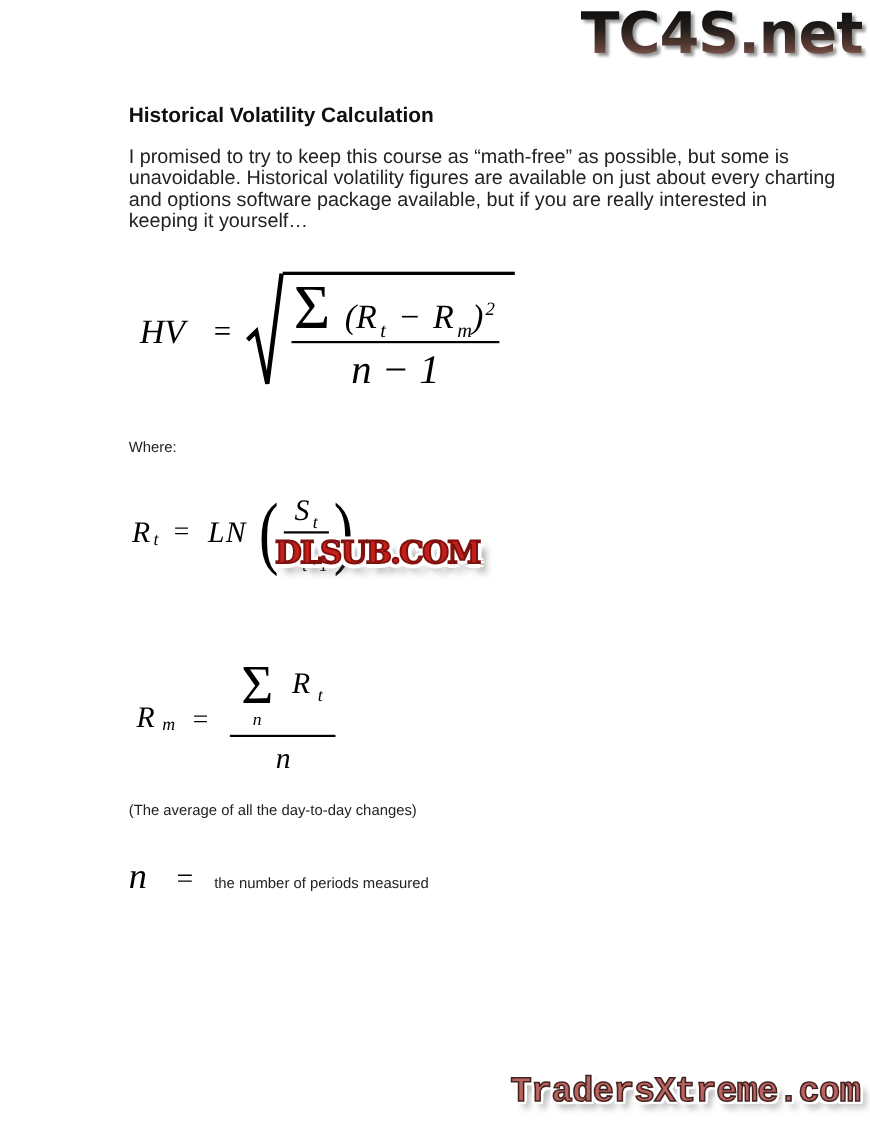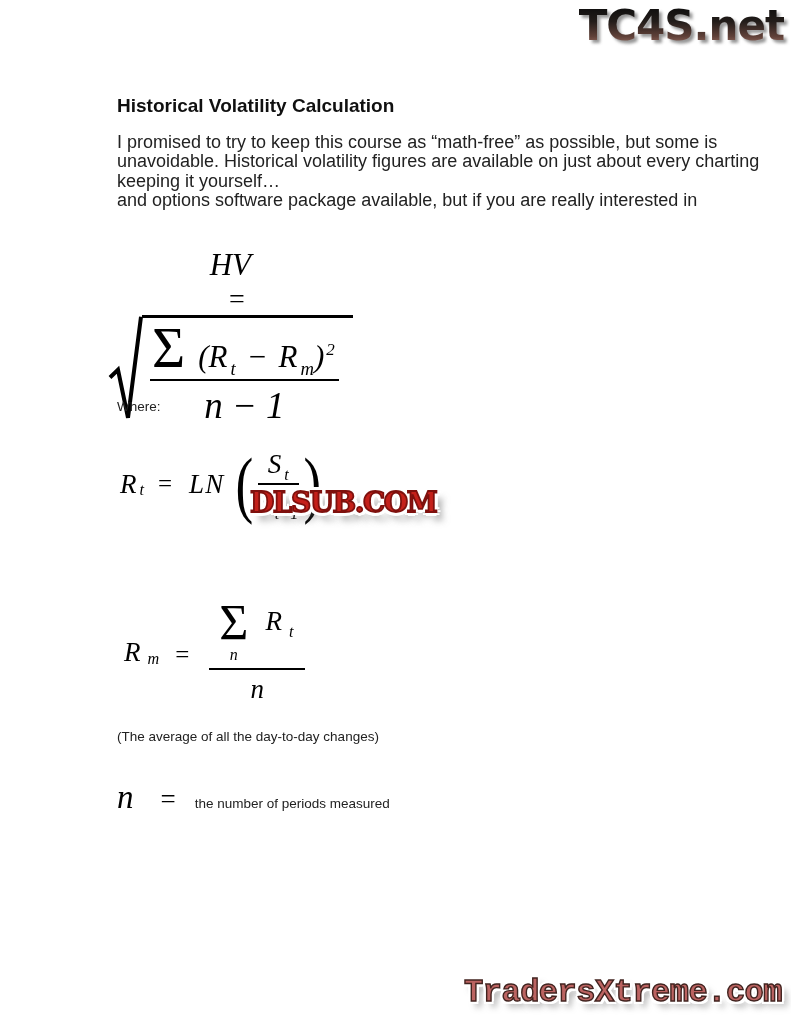--- a/index.html
+++ b/index.html
@@ -25,21 +25,21 @@
   }
   .feq { font-style:normal; }
   .fsub { font-size:60%; position:relative; top:0.42em; margin-left:3px; }
   .fsup { font-size:55%; position:relative; top:-0.72em; margin-left:2px; }
   .frac { display:inline-flex; flex-direction:column; align-items:stretch; text-align:center; }
   .fnum { display:flex; align-items:baseline; justify-content:center; border-bottom:2px solid #000; }
   .fden { }
   .sigma { font-style:normal; }
 
   
-  .f-hv { left:108px; top:247px; font-size:31px;flex-direction:column; }
+  .f-hv { left:127px; top:247px; font-size:31px; }
   .f-hv .feq { margin:0 13px 0 26px; font-size:28px; }
   .sqrt { position:relative; display:inline-flex; }
   .radical-svg { position:absolute; left:0; top:0; width:34px; height:100%; overflow:visible; }
   .radicand { margin-left:34px; border-top:3px solid #000; padding:7px 14px 0 8px; }
   .f-hv .sigma { font-size:57px; line-height:0.82; margin-right:13px; }
   .f-hv .fnum { padding:0 4px 4px 2px; }
   .f-hv .fden { font-size:37px; padding-top:5px; line-height:1.1; }
   .f-hv .op { margin:0 11px; }
 
   
@@ -64,21 +64,21 @@
   .num-rt .fsub { margin-left:7px; }
   .f-rm .fden { padding-top:4px; }
 
   
   .n-row { position:absolute; left:117px; top:779px; display:flex; align-items:baseline; font-family:"Liberation Serif", serif; color:#000; }
   .n-lhs { font-style:italic; font-size:33px; }
   .n-eq { font-size:27px; margin-left:27px; }
   .n-text { font-family:"Liberation Sans", sans-serif; font-size:13.5px; color:#222; margin-left:19px; }
 
   
-  .tc4s { position:absolute; top:3px; right:7px; font-family:"DejaVu Sans", sans-serif; font-weight:bold; font-size:42px; letter-spacing:-1px; line-height:1.1; }
+  .tc4s { position:absolute; top:3px; right:7px; font-family:"DejaVu Sans", sans-serif; font-weight:bold; font-size:52px; letter-spacing:-1px; line-height:1.1; }
   .tc4s-shadow { position:absolute; left:3px; top:3px; color:#979797; filter:blur(1.6px); }
   .tc4s-face { position:relative; color:#2a201c; }
   @supports (-webkit-background-clip: text) {
     .tc4s-face {
       background:linear-gradient(180deg,#0d0d0d 10%,#231d1a 42%,#5f4038 72%,#a2766a 94%);
       -webkit-background-clip:text; background-clip:text; color:transparent;
     }
   }
 
   
@@ -111,22 +111,22 @@
   <div class="tc4s">
     <span class="tc4s-shadow">TC4S.net</span>
     <span class="tc4s-face">TC4S.net</span>
   </div>
 
   <h1 class="title">Historical Volatility Calculation</h1>
 
   <div class="intro">
     <div class="plainline">I promised to try to keep this course as “math-free” as possible, but some is</div>
     <div class="plainline">unavoidable. Historical volatility figures are available on just about every charting</div>
+    <div class="plainline">and options software package available, but if you are really interested in</div>
     <div class="plainline">keeping it yourself…</div>
-    <div class="plainline">and options software package available, but if you are really interested in</div>
   </div>
 
   <div class="formula f-hv">
     <span>HV</span>
     <span class="feq">=</span>
     <span class="sqrt">
       <svg class="radical-svg" viewBox="0 0 34 100" preserveAspectRatio="none" aria-hidden="true">
         <path d="M2 56 L10 49 L20 92 L33 1.5" fill="none" stroke="#000" stroke-width="4" vector-effect="non-scaling-stroke" stroke-linejoin="miter"></path>
       </svg>
       <span class="radicand">

